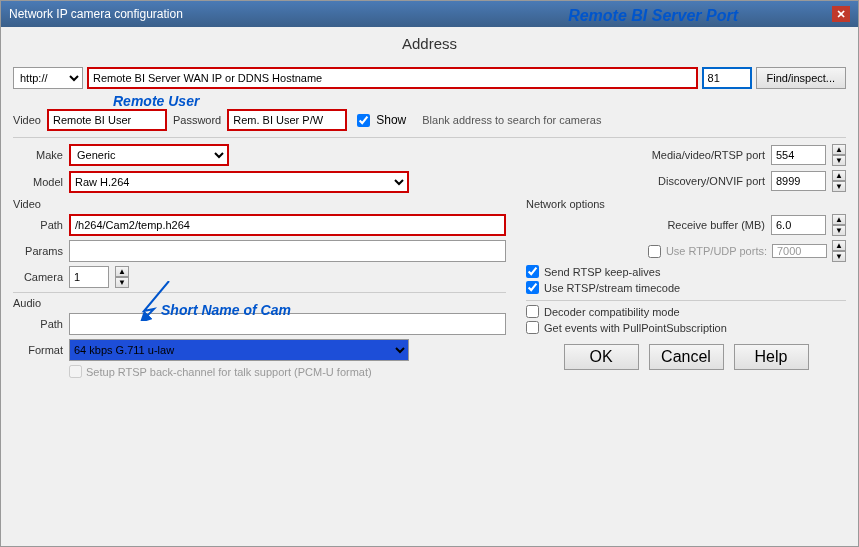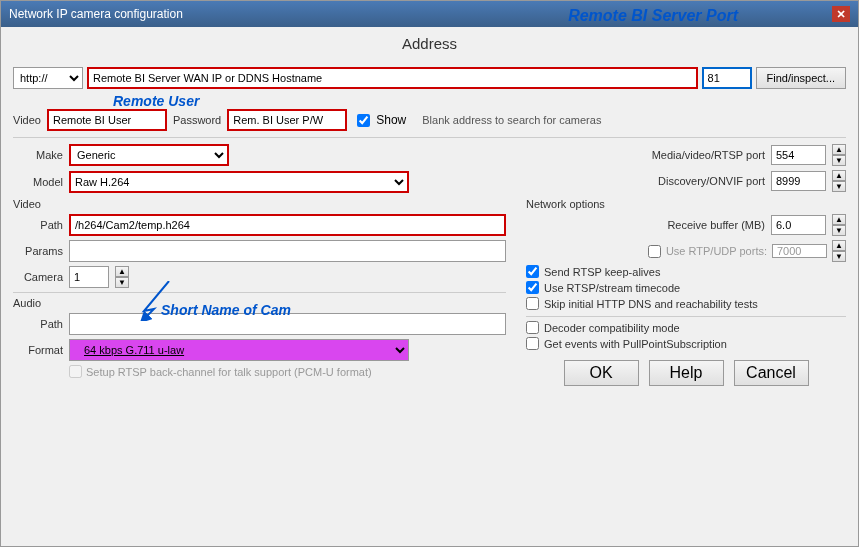--- a/index.html
+++ b/index.html
@@ -218,23 +218,22 @@
       color: #333;
       margin-bottom: 4px;
       border-top: 1px solid #ccc;
       padding-top: 4px;
     }
     .format-select {
       width: 340px;
       height: 22px;
       border: 1px solid #999;
       font-size: 11px;
-      padding: 1px 10px;
-      background: #d946ef;
-      text-decoration: underline;
+      padding: 1px 0;
+      background: #1d4ed8;
     }
     .rtsp-checkbox-label {
       font-size: 11px;
       color: #999;
       display: flex;
       align-items: center;
       gap: 4px;
     }
     .right-port-row {
       display: flex;
@@ -508,40 +507,36 @@
         </div>
 
         <div class="checkbox-row">
           <input type="checkbox" checked="" style="">
           <span class="checkbox-label">Send RTSP keep-alives</span>
         </div>
         <div class="checkbox-row">
           <input type="checkbox" checked="" style="">
           <span class="checkbox-label">Use RTSP/stream timecode</span>
         </div>
-        <div class="checkbox-row">
-          <input type="checkbox" style="">
-          <span class="checkbox-label">Skip initial HTTP DNS and reachability tests</span>
-        </div>
 
         <div style="margin: 6px 0 4px; border-top: 1px solid #ccc;"></div>
 
         <div class="checkbox-row">
           <input type="checkbox" style="">
           <span class="checkbox-label">Decoder compatibility mode</span>
         </div>
         <div class="checkbox-row">
           <input type="checkbox" style="">
           <span class="checkbox-label">Get events with PullPointSubscription</span>
         </div>
 
         <div class="bottom-buttons">
           <button class="dialog-btn">OK</button>
+          <button class="dialog-btn">Cancel</button>
           <button class="dialog-btn">Help</button>
-          <button class="dialog-btn">Cancel</button>
         </div>
       </div>
     </div>
   </div>
 
   <div class="annotation-remote-user">
     <span>Remote User</span>
   </div>
 
   <div class="annotation-cam-name">

